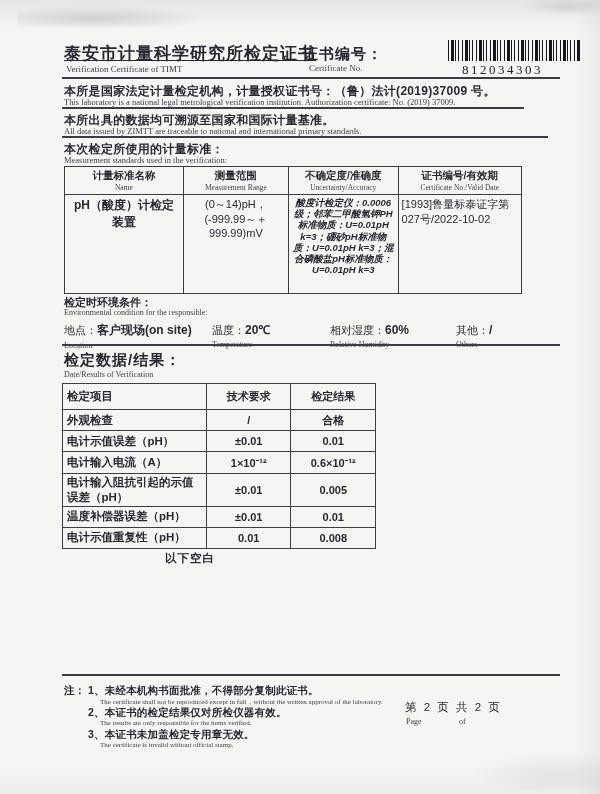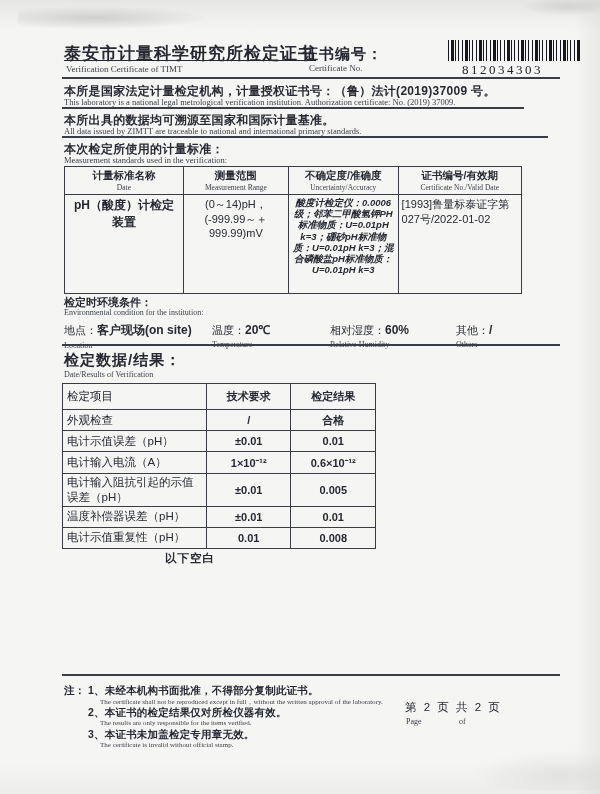--- a/index.html
+++ b/index.html
@@ -57,21 +57,21 @@
   .envhead-en{font-size:8px;}
   .env-label{font-size:11px;}
   .env-value{font-size:12px;font-weight:bold;}
   .env-en{font-size:8px;}
 
   .res-head-cn{font-size:15px;font-weight:bold;letter-spacing:1px;}
   .res-head-en{font-size:8px;}
 
   .t2{width:314px;border:1.5px solid #383b44;}
   .t2 td,.t2 th{border:1px solid #3a3d46;padding:1px 4px;}
-  .t2 .c1{font-size:11.5px;font-weight:400;text-align:left;line-height:1.3;margin-top:10px;}
+  .t2 .c1{font-size:11.5px;font-weight:700;text-align:left;line-height:1.3;margin-top:10px;}
   .t2 .val{font-size:11px;text-align:center;font-weight:600;}
   .t2 th.c1{font-size:11.5px;}
   .t2 th{font-weight:600;}
 
   .blank-note{font-size:11.5px;font-weight:600;letter-spacing:1px;}
 
   .note-label{font-size:10.5px;font-weight:600;}
   .note-cn{font-size:10.5px;font-weight:600;letter-spacing:.2px;text-align:center;}
   .note-en{font-size:7px;}
   .pagination-cn{font-size:11.5px;font-weight:400;letter-spacing:2px;}
@@ -112,46 +112,46 @@
     <colgroup>
         <col style="width:26%">
         <col style="width:23%">
         <col style="width:24%">
         <col style="width:27%">
       </colgroup>
     <tbody>
         <tr>
       <th>
         <div class="hcn">计量标准名称</div>
-        <div class="hen">Date</div>
+        <div class="hen">Name</div>
       </th>
       <th>
         <div class="hcn">测量范围</div>
         <div class="hen">Measurement Range</div>
       </th>
       <th>
         <div class="hcn">不确定度/准确度</div>
         <div class="hen">Uncertainty/Accuracy</div>
       </th>
       <th>
         <div class="hcn">证书编号/有效期</div>
         <div class="hen">Certificate No./Valid Date</div>
       </th>
     </tr>
     <tr class="body-row">
       <td class="cell-name">pH（酸度）计检定装置</td>
       <td class="cell-range">(0～14)pH，(-999.99～＋999.99)mV</td>
       <td class="cell-unc">酸度计检定仪：0.0006级；邻苯二甲酸氢钾PH标准物质：U=0.01pH k=3；硼砂pH标准物质：U=0.01pH k=3；混合磷酸盐pH标准物质：U=0.01pH k=3</td>
-      <td class="cell-cert">[1993]鲁量标泰证字第027号/2022-01-02</td>
+      <td class="cell-cert">[1993]鲁量标泰证字第027号/2022-10-02</td>
     </tr>
   </tbody>
     </table>
 
   <div class="abs cn envhead-cn" style="left:64px;top:295px;">检定时环境条件：</div>
-  <div class="abs en envhead-en" style="left:64px;top:308px;">Environmental condition for the institution:</div>
+  <div class="abs en envhead-en" style="left:64px;top:308px;">Environmental condition for the responsible:</div>
 
   <div class="abs" style="left:64px;top:320px;">
     <span class="cn env-label">地点：</span><span class="cn env-value">客户现场(on site)</span>
     <div class="en env-en" style="margin-top:2px;">Location</div>
   </div>
   <div class="abs" style="left:212px;top:320px;">
     <span class="cn env-label">温度：</span><span class="cn env-value">20℃</span>
     <div class="en env-en" style="margin-top:2px;">Temperature</div>
   </div>
   <div class="abs" style="left:330px;top:320px;">

